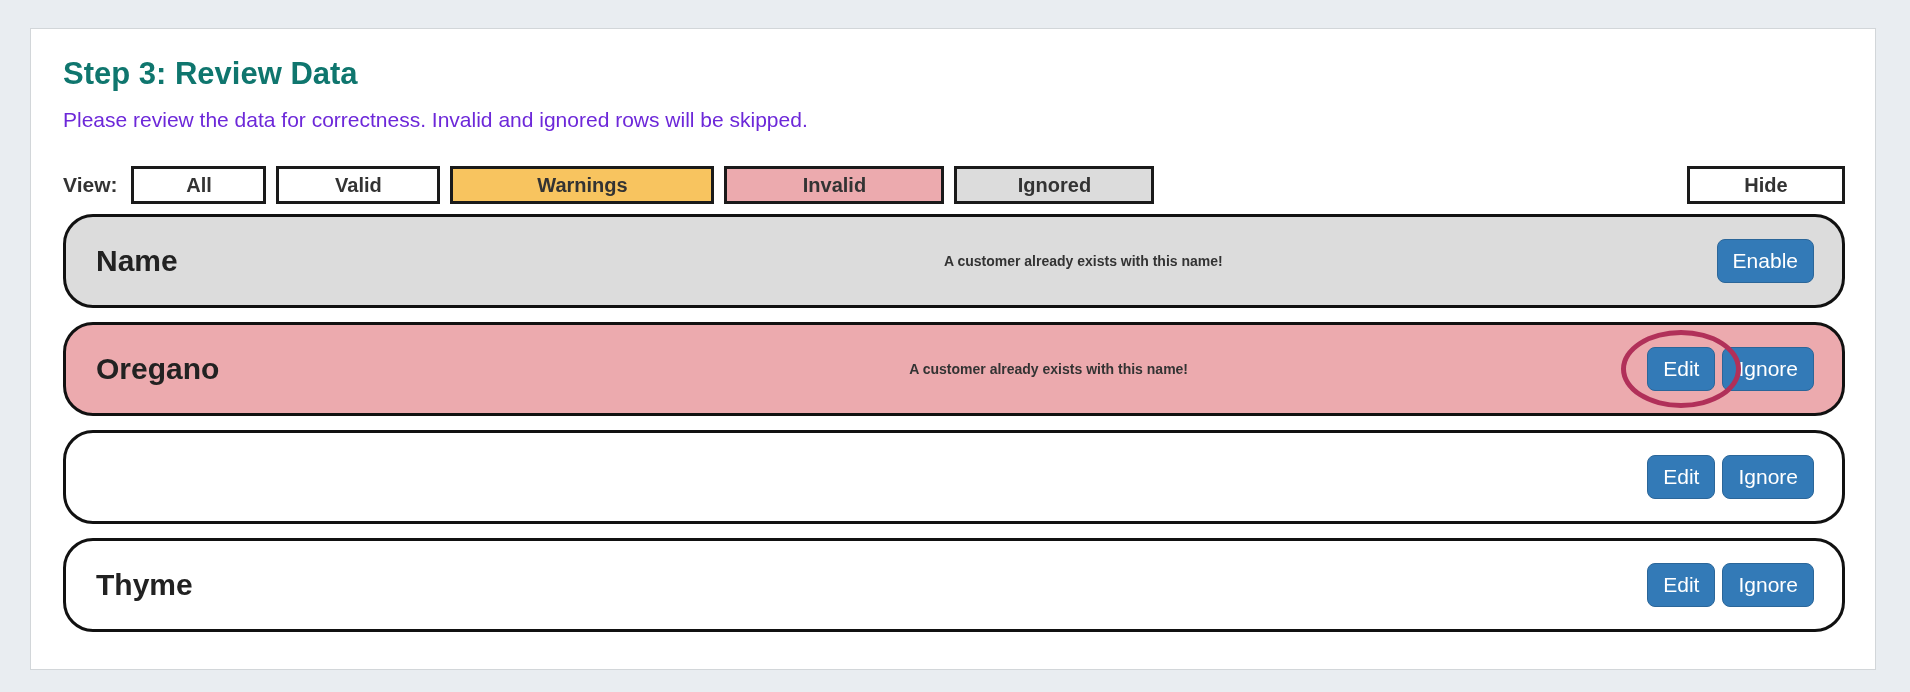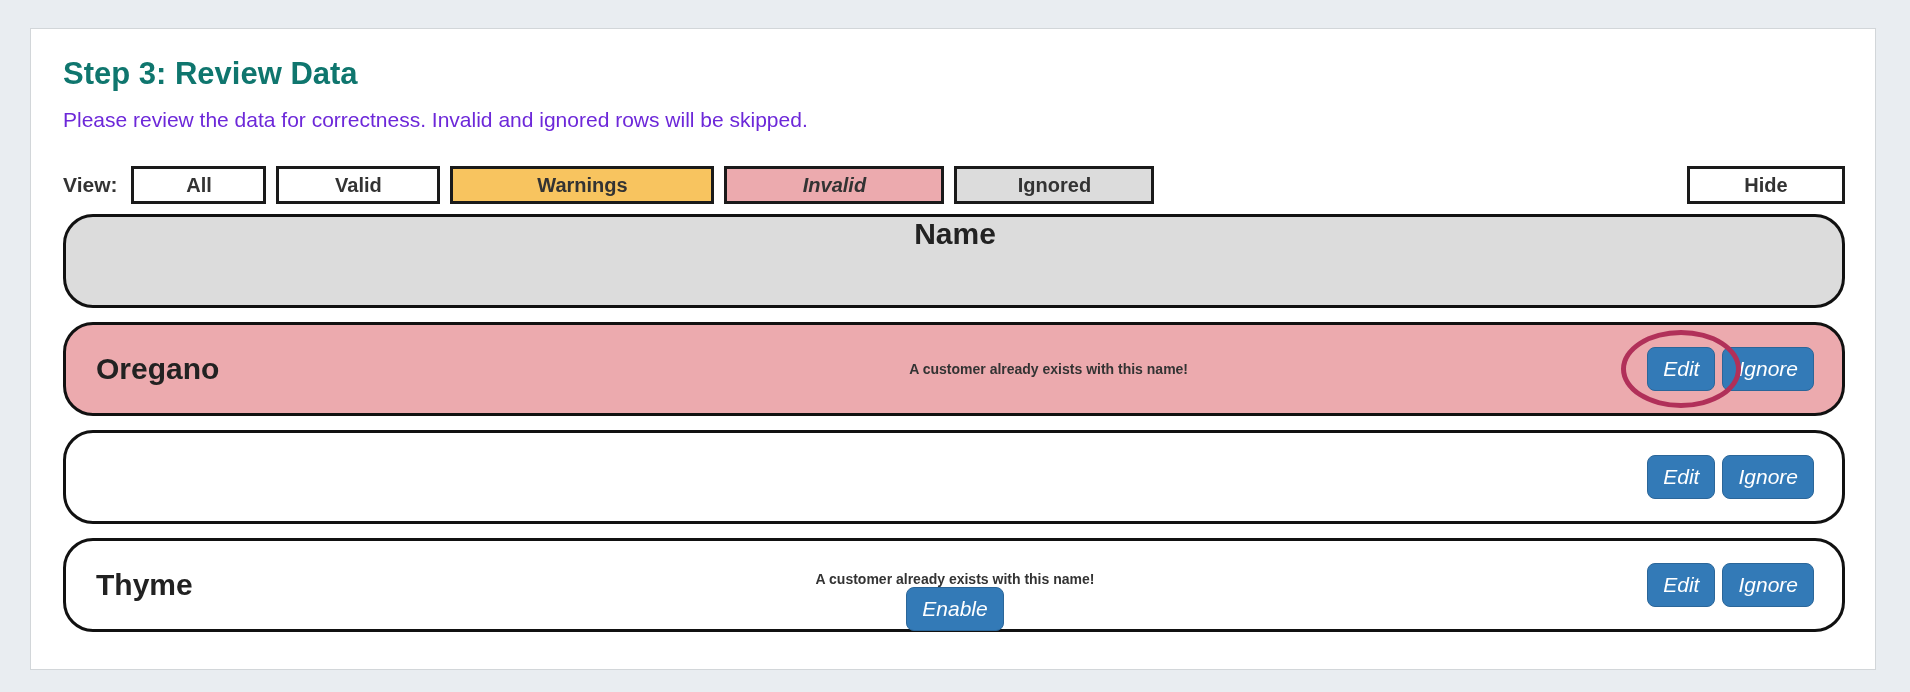--- a/index.html
+++ b/index.html
@@ -55,35 +55,35 @@
     padding: 4px;
     margin-right: 10px;
     cursor: pointer;
     display: inline-flex;
     align-items: center;
     justify-content: center;
   }
   .filter-btn.w-all      { width: 135px; }
   .filter-btn.w-valid    { width: 164px; }
   .filter-btn.w-warnings { width: 264px; background: var(--warning-orange, #f8c45f); }
-  .filter-btn.w-invalid  { width: 220px; background: var(--invalid-pink, #ecaaae); font-style: italic; }
+  .filter-btn.w-invalid  { width: 220px; background: var(--invalid-pink, #ecaaae); }
   .filter-btn.w-ignored  { width: 200px; background: var(--ignored-gray, #dcdcdc); }
   .filter-btn.w-hide     { width: 158px; margin-left: auto; margin-right: 0; }
   .rows { margin-top: 10px; }
   .data-row {
     height: 94px;
     border: 3px solid #111;
     border-radius: 30px;
     background: #ffffff;
     display: flex;
     align-items: center;
     padding: 0 28px 0 30px;
     margin-bottom: 14px;
   }
-  .data-row.status-ignored { background: var(--ignored-gray, #dcdcdc); flex-direction: column; }
+  .data-row.status-ignored { background: var(--ignored-gray, #dcdcdc); }
   .data-row.status-invalid { background: var(--invalid-pink, #ecaaae); }
   .row-name {
     flex: 0 0 354px;
     font-size: 30px;
     font-weight: bold;
     color: #222;
     white-space: nowrap;
     overflow: hidden;
   }
   .row-message {
@@ -103,21 +103,20 @@
     background: var(--accent-blue, #337ab7);
     border: 1px solid #2b6699;
     border-radius: 8px;
     color: #ffffff;
     font-family: inherit;
     font-size: 21px;
     line-height: 1.25;
     padding: 8px 15px;
     cursor: pointer;
     white-space: nowrap;
-    font-style: italic;
   }
   .annotation-ellipse {
     position: absolute;
     left: 50%; top: 50%;
     width: 120px; height: 78px;
     transform: translate(-50%, -50%);
     border: 5px solid var(--annotation-red, #b13059);
     border-radius: 50%;
     pointer-events: none;
     z-index: 2;

